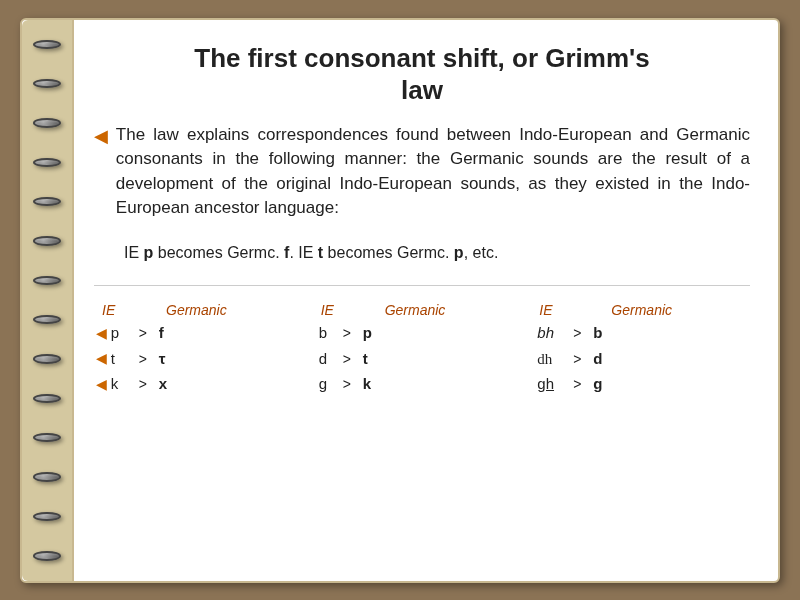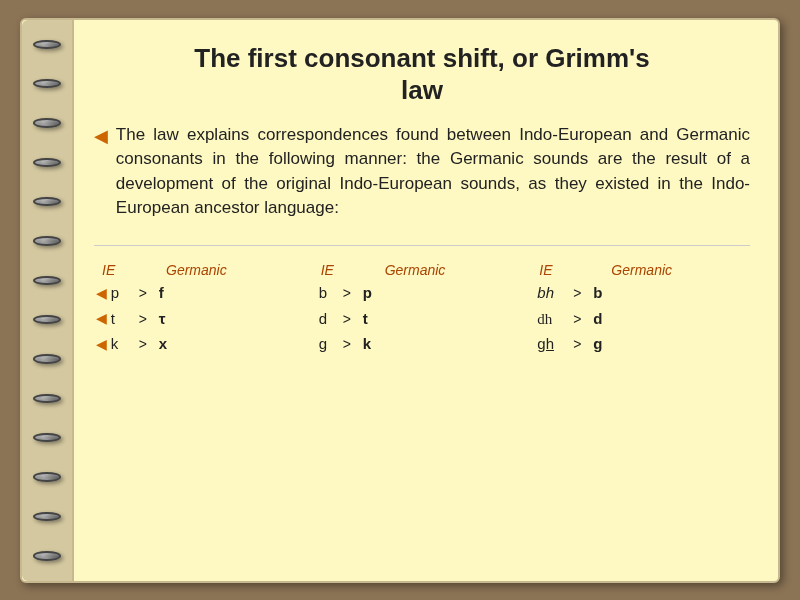--- a/index.html
+++ b/index.html
@@ -10,21 +10,21 @@
       background: #8B7355;
       display: flex;
       align-items: center;
       justify-content: center;
       font-family: Arial, sans-serif;
     }
 
     .notebook-container {
       width: 760px;
       height: 565px;
-      background: #fef9c3;
+      background: #ffffff;
       border-radius: 6px;
       border: 2px solid #c8b890;
       display: flex;
       flex-direction: row;
       position: relative;
       box-shadow: 3px 3px 8px rgba(0,0,0,0.4);
     }
 
     .spiral-column {
       width: 52px;
@@ -195,20 +195,23 @@
       <span>law</span>
     </div>
 
     <div class="bullet-section">
       <div class="bullet-item">
         <span class="bullet-icon">◀</span>
         <span class="bullet-text">The law explains correspondences found between Indo-European and Germanic consonants in the following manner: the Germanic sounds are the result of a development of the original Indo-European sounds, as they existed in the Indo-European ancestor language:</span>
       </div>
     </div>
 
+    <div class="example-line">
+      IE <strong>p</strong> becomes Germc. <strong>f</strong>. IE <strong>t</strong> becomes Germc. <strong>p</strong>, etc.
+    </div>
 
     <div class="divider-line"></div>
 
     <div class="table-section">
 
       <div class="table-col">
         <div class="table-header-row">
           <span class="table-header-cell" style="min-width:28px;">IE</span>
           <span class="table-header-cell" style="min-width:20px;"></span>
           <span class="table-header-cell">Germanic</span>

